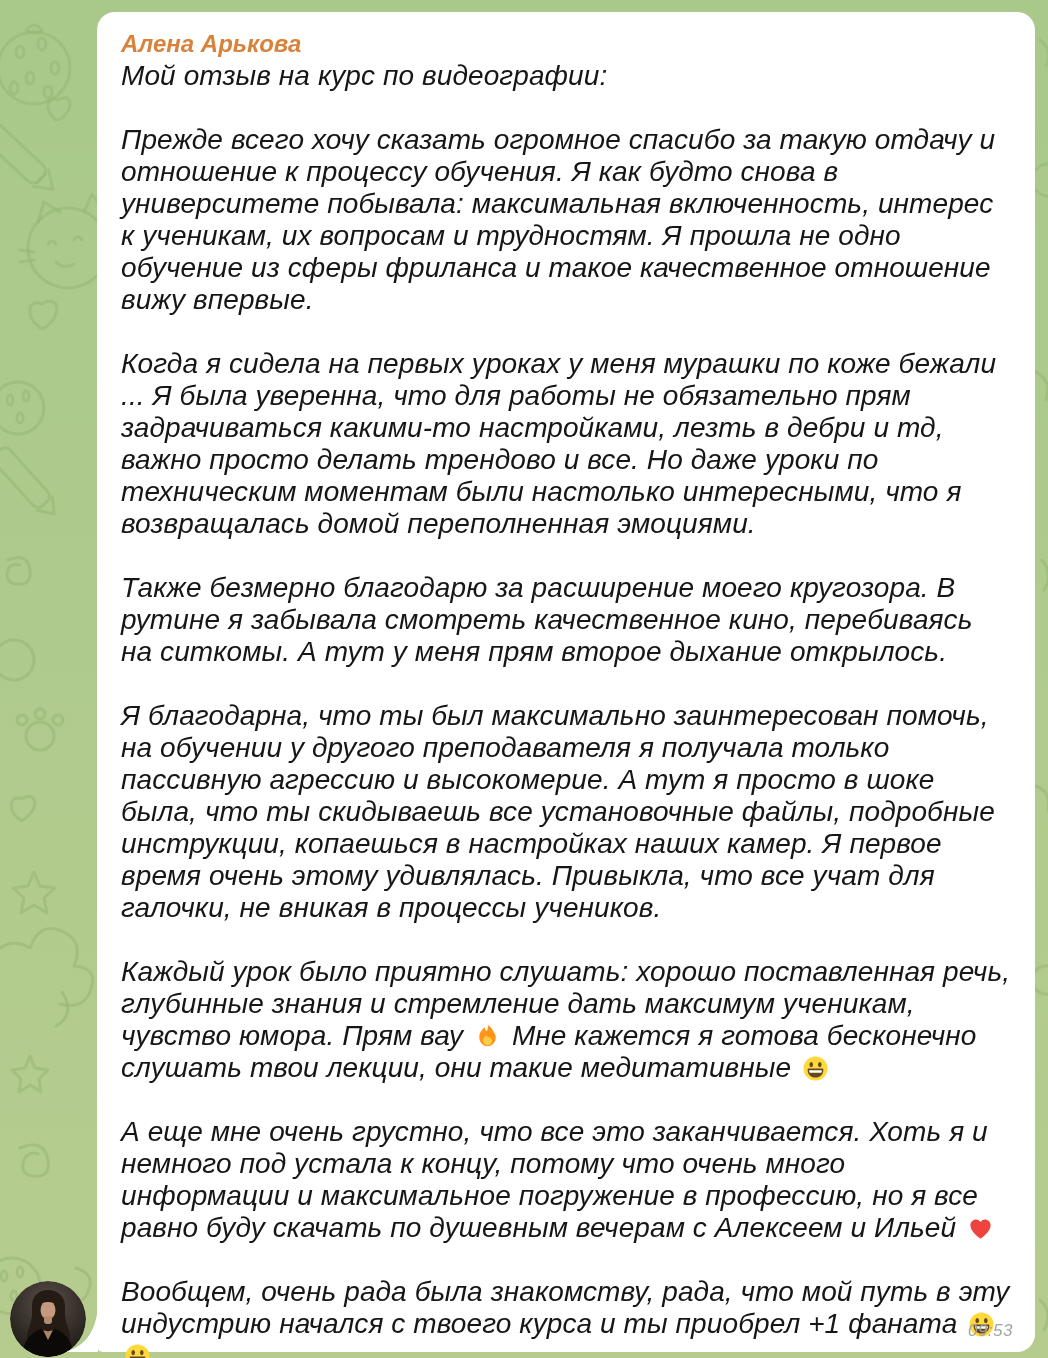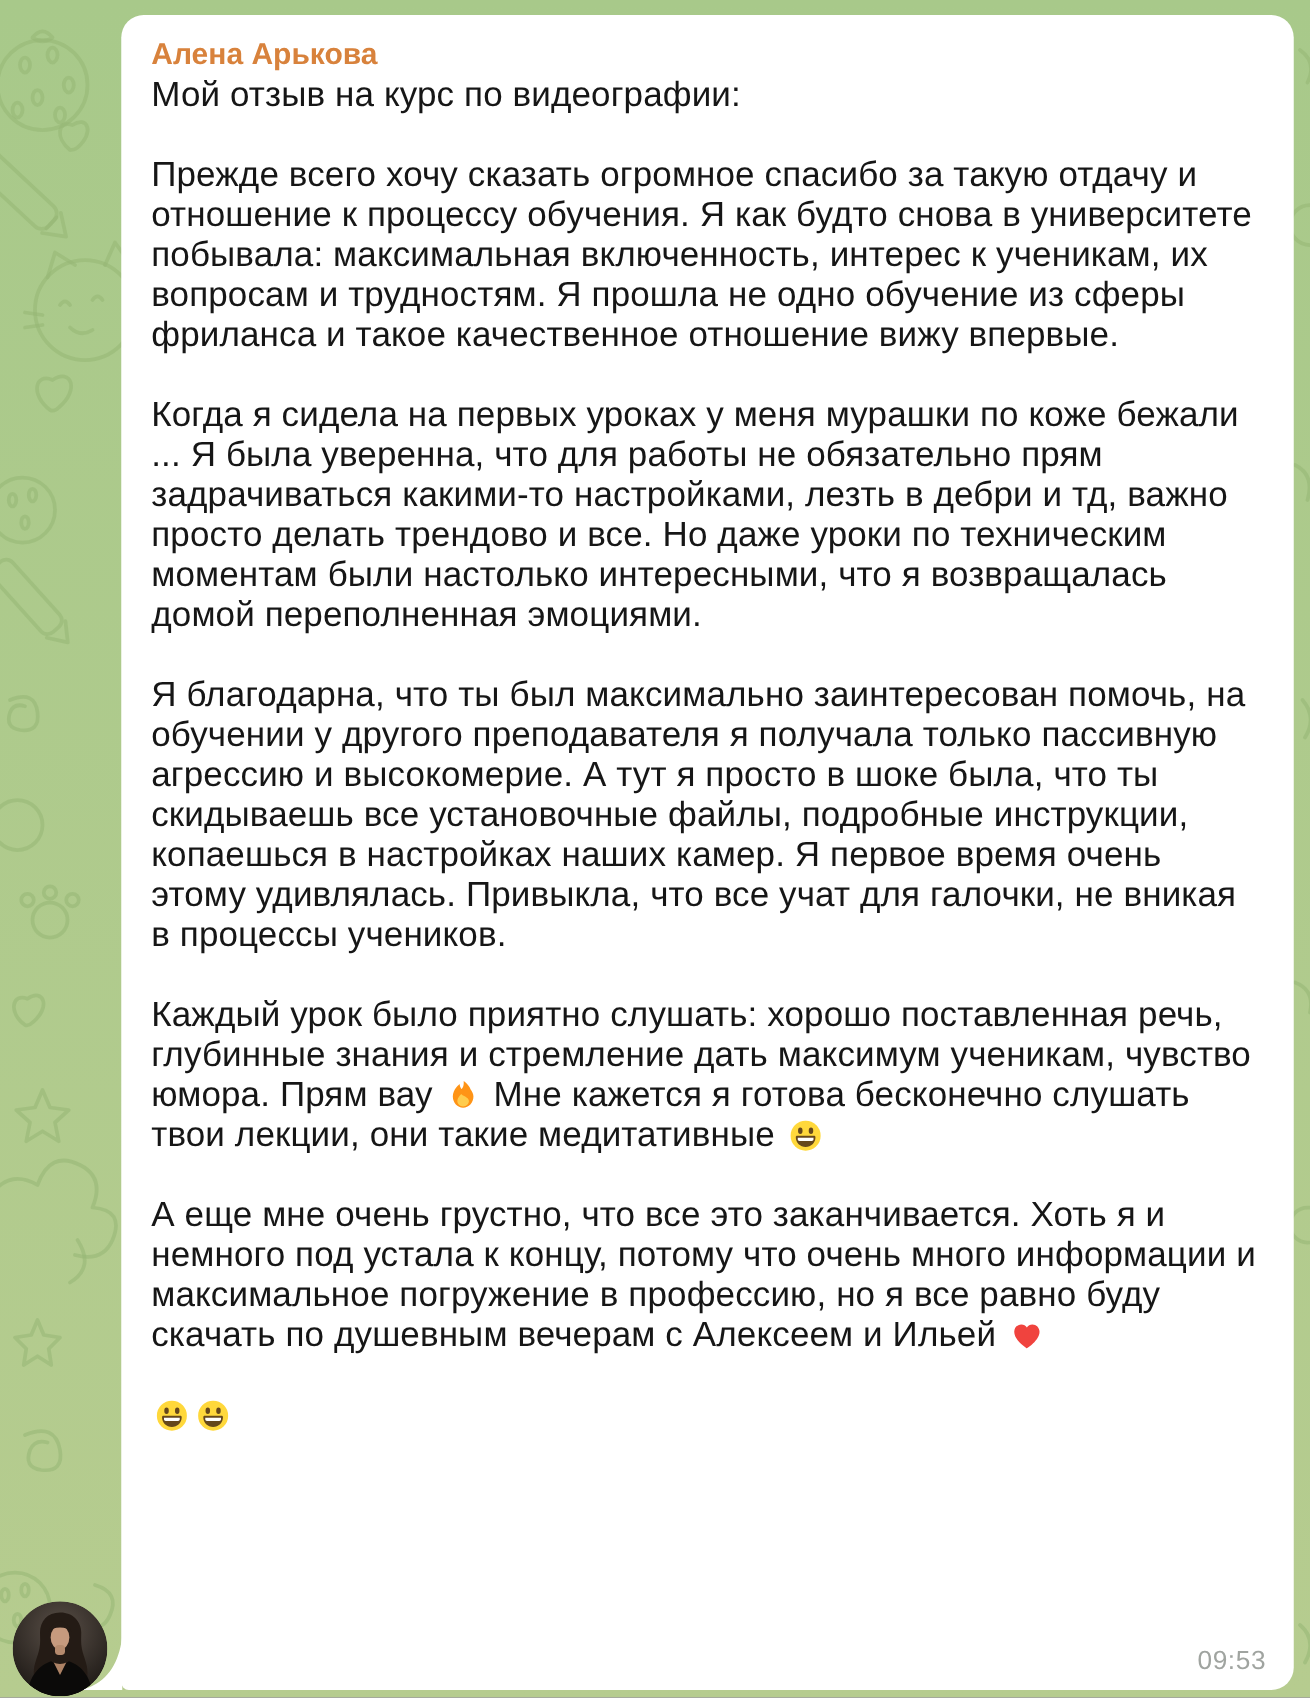--- a/index.html
+++ b/index.html
@@ -9,26 +9,27 @@
     font-family:"Liberation Sans",sans-serif;
   }
   .bg-pattern{position:absolute;left:0;top:0;width:1048px;height:1358px;}
   .bg-pattern path,.bg-pattern circle,.bg-pattern ellipse,.bg-pattern line,.bg-pattern rect{
     stroke:var(--doodle-stroke);fill:none;stroke-width:3;stroke-linecap:round;stroke-linejoin:round;opacity:.55;
   }
   .bubble{
     position:absolute;left:97px;top:12px;width:938px;height:1340px;box-sizing:border-box;
     background:var(--bubble);border-radius:18px 18px 18px 6px;
     padding:15px 24px 44px 24px;
+    font-style:italic;
   }
   .sender{color:var(--sender-name);font-weight:bold;font-size:24px;line-height:33px;}
   .msg-text{color:var(--message-text);font-size:28px;line-height:32px;letter-spacing:.1px;}
   .para:not(:first-child){margin-top:32px;}
   .emoji-wrap svg{width:27px;height:27px;vertical-align:-5px;margin:0 3px;}
-  .time{position:absolute;right:22px;bottom:11px;color:var(--timestamp);font-size:21px;letter-spacing:.5px;}
+  .time{position:absolute;right:22px;bottom:11px;color:var(--timestamp);font-size:17px;letter-spacing:.5px;}
   .tail{position:absolute;left:64px;top:1306px;width:34px;height:46px;}
   .avatar{position:absolute;left:10px;top:1281px;width:76px;height:76px;border-radius:50%;overflow:hidden;}
   .avatar svg{display:block;width:76px;height:76px;}
 </style>
 </head>
 <body>
 
 <div class="screen" style="--background-top: #a8c98a; --background-bottom: #b6cc8f; --doodle-stroke: #96b675; --bubble: #ffffff; --sender-name: #d8823c; --message-text: #161616; --timestamp: #a0a4a0;">
 
   <svg class="bg-pattern" viewBox="0 0 1048 1358">
@@ -122,35 +123,36 @@
       <circle cx="1046" cy="980" r="14"></circle>
     </g>
   </svg>
 
   <div class="bubble">
     <div class="sender">Алена Арькова</div>
     <div class="msg-text" id="message-text">
         <div class="para"><span>Мой отзыв на курс по видеографии:</span></div>
         <div class="para"><span>Прежде всего хочу сказать огромное спасибо за такую отдачу и отношение к процессу обучения. Я как будто снова в университете побывала: максимальная включенность, интерес к ученикам, их вопросам и трудностям. Я прошла не одно обучение из сферы фриланса и такое качественное отношение вижу впервые.</span></div>
         <div class="para"><span>Когда я сидела на первых уроках у меня мурашки по коже бежали ... Я была уверенна, что для работы не обязательно прям задрачиваться какими-то настройками, лезть в дебри и тд, важно просто делать трендово и все. Но даже уроки по техническим моментам были настолько интересными, что я возвращалась домой переполненная эмоциями.</span></div>
+        <div class="para"><span>Также безмерно благодарю за расширение моего кругозора. В рутине я забывала смотреть качественное кино, перебиваясь на ситкомы. А тут у меня прям второе дыхание открылось.</span></div>
         <div class="para"><span>Я благодарна, что ты был максимально заинтересован помочь, на обучении у другого преподавателя я получала только пассивную агрессию и высокомерие. А тут я просто в шоке была, что ты скидываешь все установочные файлы, подробные инструкции, копаешься в настройках наших камер. Я первое время очень этому удивлялась. Привыкла, что все учат для галочки, не вникая в процессы учеников.</span></div>
         <div class="para"><span>Каждый урок было приятно слушать: хорошо поставленная речь, глубинные знания и стремление дать максимум ученикам, чувство юмора. Прям вау </span><span class="emoji-wrap"><svg viewBox="0 0 36 36">
               <path fill="#ff9416" d="M26 11.5C24 6 18.5 2.5 18.5 2.5S19.5 8 16.5 11c-2-2-2.2-5.5-2.2-5.5S7 11 7 19c0 6.6 5 12 11 12s11-5.4 11-12c0-3-1.5-5.5-3-7.5z"></path>
               <path fill="#ffcc4d" d="M18 29.5c-3.4 0-6.2-2.5-6.2-5.7 0-3.2 2.7-5.8 4.2-7.5 1.5 2.2 8.2 3.4 8.2 7.5 0 3.2-2.8 5.7-6.2 5.7z"></path>
             </svg></span><span> Мне кажется я готова бесконечно слушать твои лекции, они такие медитативные </span><span class="emoji-wrap"><svg viewBox="0 0 36 36">
               <circle cx="18" cy="18" r="16" fill="#ffd83b"></circle>
               <ellipse cx="12.3" cy="12.8" rx="2.4" ry="3.4" fill="#65471b"></ellipse>
               <ellipse cx="23.7" cy="12.8" rx="2.4" ry="3.4" fill="#65471b"></ellipse>
               <path fill="#65471b" d="M7.5 19.5c0 6.5 4.7 10.5 10.5 10.5s10.5-4 10.5-10.5c0-.8-.6-1.4-1.4-1.4H8.9c-.8 0-1.4.6-1.4 1.4z"></path>
               <path fill="#ffffff" d="M9.6 20.3h16.8v1.6c0 1-.8 1.8-1.8 1.8H11.4c-1 0-1.8-.8-1.8-1.8z"></path>
             </svg></span></div>
         <div class="para"><span>А еще мне очень грустно, что все это заканчивается. Хоть я и немного под устала к концу, потому что очень много информации и максимальное погружение в профессию, но я все равно буду скачать по душевным вечерам с Алексеем и Ильей </span><span class="emoji-wrap"><svg viewBox="0 0 36 36">
               <path fill="#f0433e" d="M18 31.5S4.5 23.2 4.5 13.8C4.5 9.4 8 6 12.1 6c2.5 0 4.7 1.3 5.9 3.4C19.2 7.3 21.4 6 23.9 6 28 6 31.5 9.4 31.5 13.8c0 9.4-13.5 17.7-13.5 17.7z"></path>
             </svg></span></div>
-        <div class="para"><span class="emoji-wrap"><svg viewBox="0 0 36 36">
+        <div class="para"><span>Вообщем, очень рада была знакомству, рада, что мой путь в эту индустрию начался с твоего курса и ты приобрел +1 фаната </span><span class="emoji-wrap"><svg viewBox="0 0 36 36">
               <circle cx="18" cy="18" r="16" fill="#ffd83b"></circle>
               <ellipse cx="12.3" cy="12.8" rx="2.4" ry="3.4" fill="#65471b"></ellipse>
               <ellipse cx="23.7" cy="12.8" rx="2.4" ry="3.4" fill="#65471b"></ellipse>
               <path fill="#65471b" d="M7.5 19.5c0 6.5 4.7 10.5 10.5 10.5s10.5-4 10.5-10.5c0-.8-.6-1.4-1.4-1.4H8.9c-.8 0-1.4.6-1.4 1.4z"></path>
               <path fill="#ffffff" d="M9.6 20.3h16.8v1.6c0 1-.8 1.8-1.8 1.8H11.4c-1 0-1.8-.8-1.8-1.8z"></path>
             </svg></span><span class="emoji-wrap"><svg viewBox="0 0 36 36">
               <circle cx="18" cy="18" r="16" fill="#ffd83b"></circle>
               <ellipse cx="12.3" cy="12.8" rx="2.4" ry="3.4" fill="#65471b"></ellipse>
               <ellipse cx="23.7" cy="12.8" rx="2.4" ry="3.4" fill="#65471b"></ellipse>
               <path fill="#65471b" d="M7.5 19.5c0 6.5 4.7 10.5 10.5 10.5s10.5-4 10.5-10.5c0-.8-.6-1.4-1.4-1.4H8.9c-.8 0-1.4.6-1.4 1.4z"></path>

